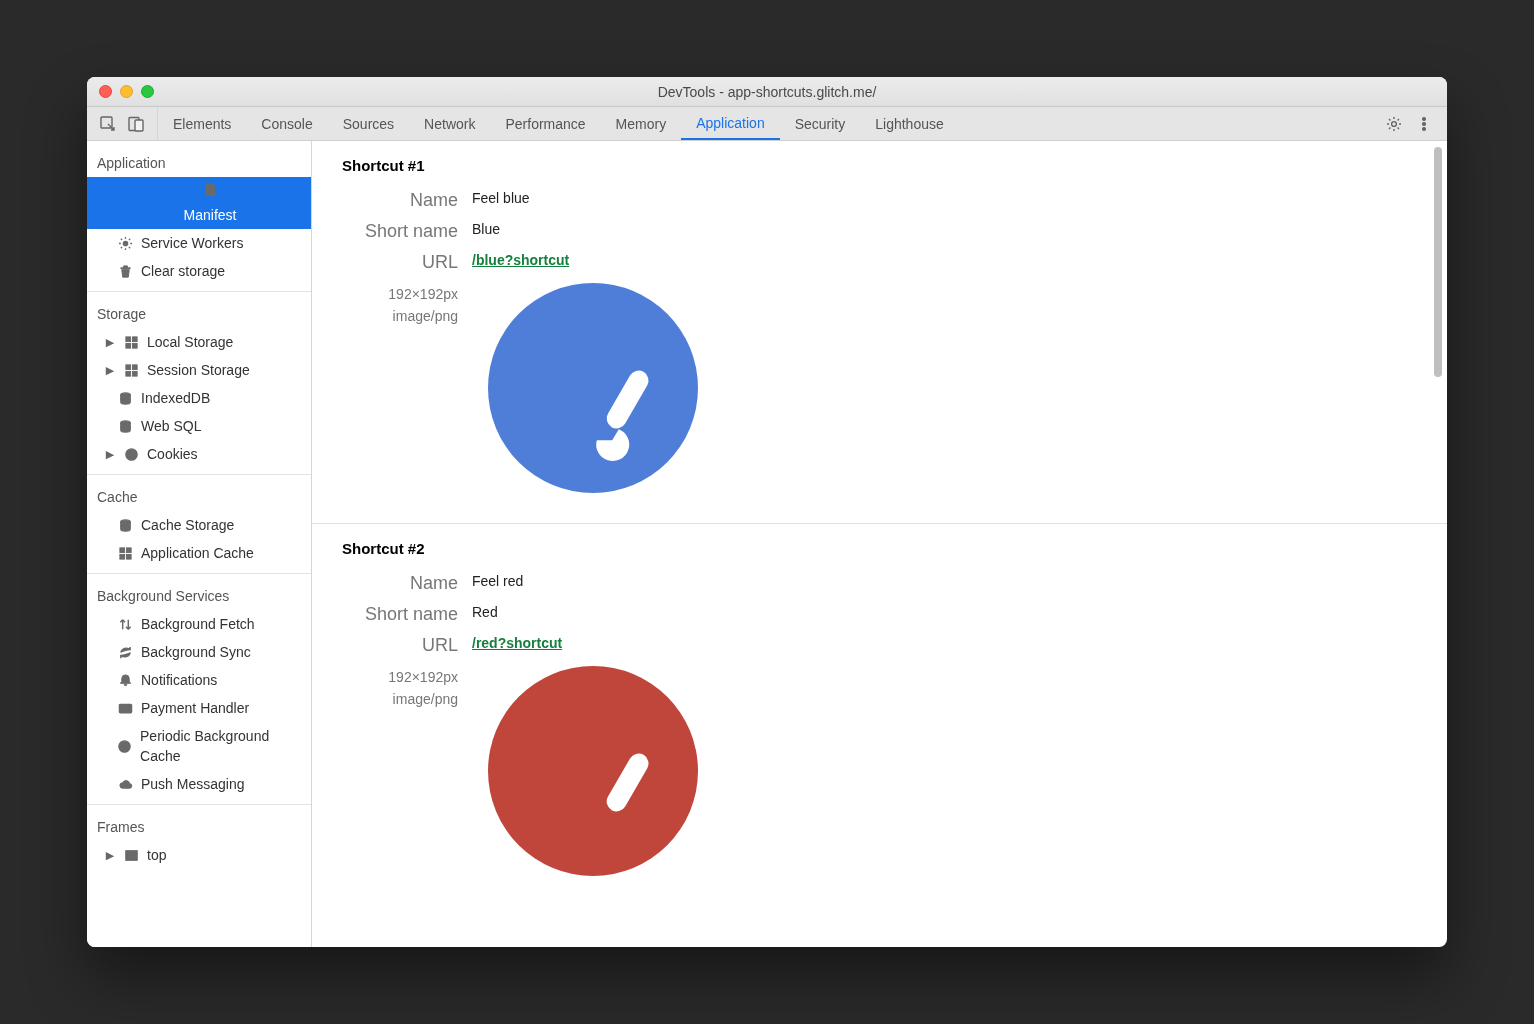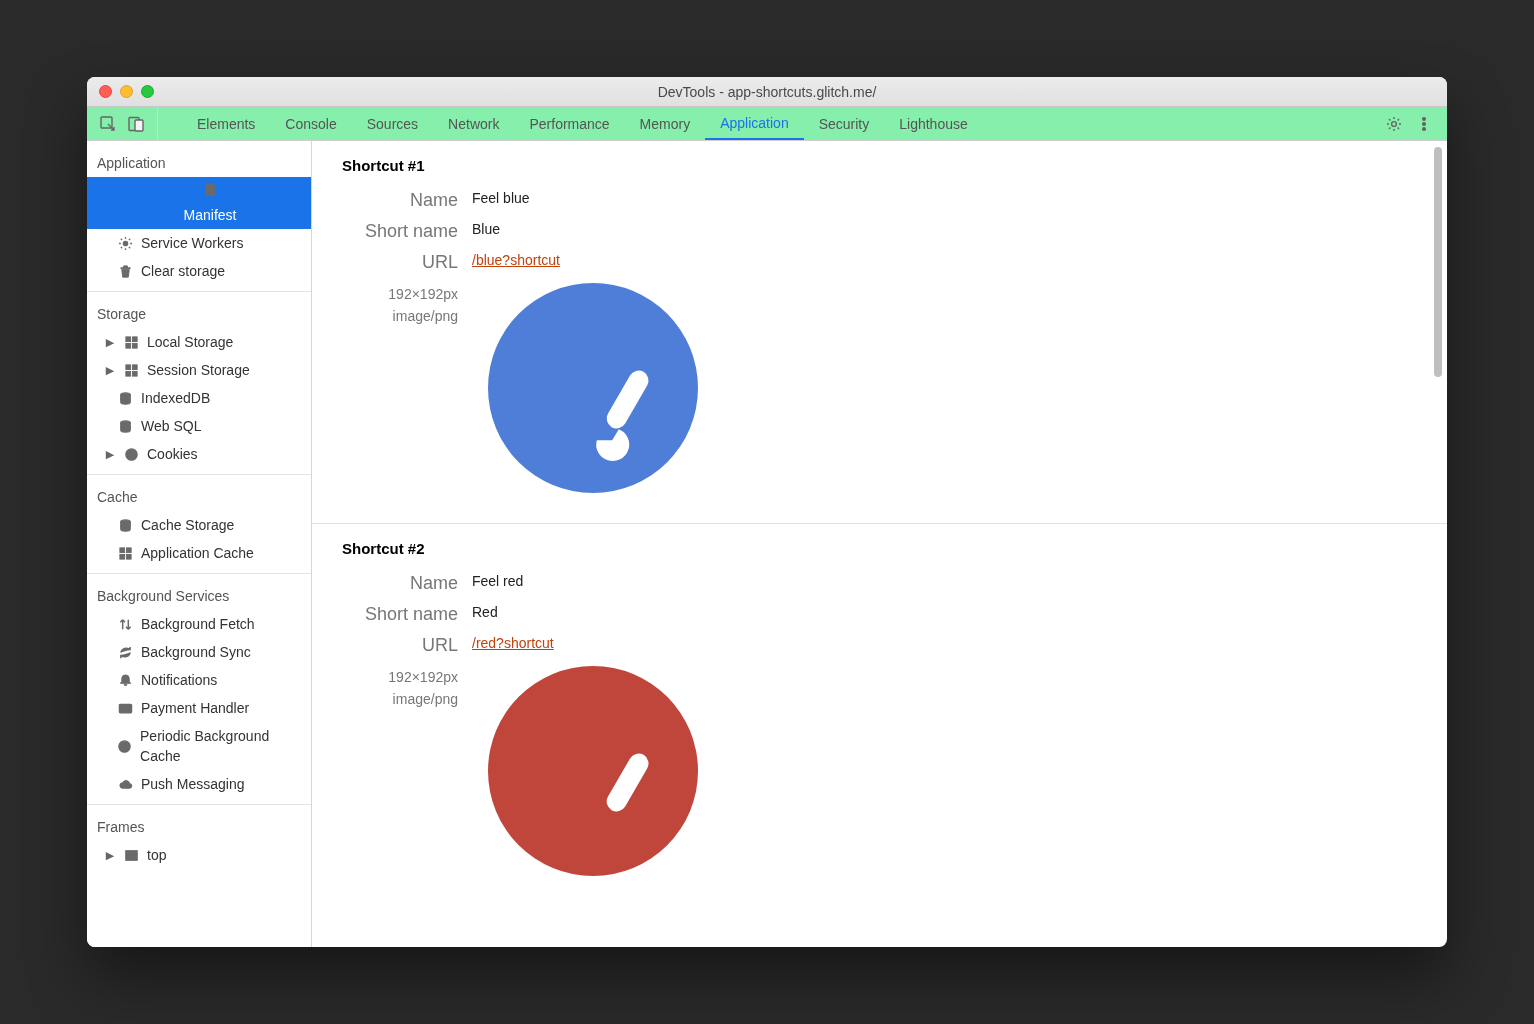--- a/index.html
+++ b/index.html
@@ -40,27 +40,26 @@
   .tl.red{background:#ff5f57;border:1px solid #e24640;}
   .tl.yel{background:#febc2e;border:1px solid #e1a125;}
   .tl.grn{background:#28c840;border:1px solid #1aaa30;}
   .title {
     position:absolute; left:0; right:0; text-align:center;
     font-size:14px; color:#4a4a4a;
   }
   
   .tabrow {
     height: 34px;
-    background:#86efac;
+    background:#e5e5e5;
     border-bottom:1px solid #d0d0d0;
     display:flex;
     align-items:stretch;
     font-size:14px;
     color:#555;
-    gap:24px;
   }
   .tabrow .left-icons {
     display:flex; align-items:center; gap:10px;
     padding:0 12px; border-right:1px solid #d6d6d6;
   }
   .icn { width:18px; height:18px; display:inline-flex; align-items:center; justify-content:center; }
   .icn svg { width:18px; height:18px; stroke:#666; fill:none; stroke-width:1.4; }
   .tabs { display:flex; align-items:stretch; }
   .tab {
     padding:0 15px; display:flex; align-items:center; cursor:pointer;
@@ -102,21 +101,21 @@
   .row.selected .ricn svg{stroke:#fff;fill:#fff;}
   .row.indent1{padding-left:18px;}
   .row.noarrow{padding-left:30px;}
   
   .main{flex:1; overflow-y:auto; position:relative;}
   .section{padding:16px 20px 30px 30px; border-bottom:1px solid #e0e0e0;}
   .section h3{font-size:15px;font-weight:700;margin-bottom:16px;}
   .kv{display:flex; align-items:flex-start; margin:10px 0;}
   .kv .k{width:130px; text-align:right; color:#777; font-size:18px; padding-right:14px;}
   .kv .v{font-size:14px; color:#222;}
-  .kv .v a{color:#c2410c; text-decoration:underline;}
+  .kv .v a{color:#15803d; text-decoration:underline;font-weight:bold;}
   .iconhold{display:flex;align-items:flex-start;gap:16px;}
   .iconhold .meta{width:130px;text-align:right;color:#777;font-size:14px;padding-right:14px;line-height:1.6;}
   .bigicon{width:210px;height:210px;border-radius:50%;display:flex;align-items:center;justify-content:center;position:relative;}
   .bigicon.blue{background:#4f7ed9;}
   .bigicon.red{background:#c0463c;}
   .bigicon svg{width:110px;height:110px;position:absolute;right:22px;bottom:22px;}
   .scrollbar-track{position:absolute;right:2px;top:4px;bottom:4px;width:12px;}
   .scrollbar-thumb{position:absolute;right:3px;top:2px;width:8px;height:230px;background:#bfbfbf;border-radius:4px;}
 </style>
 </head>

